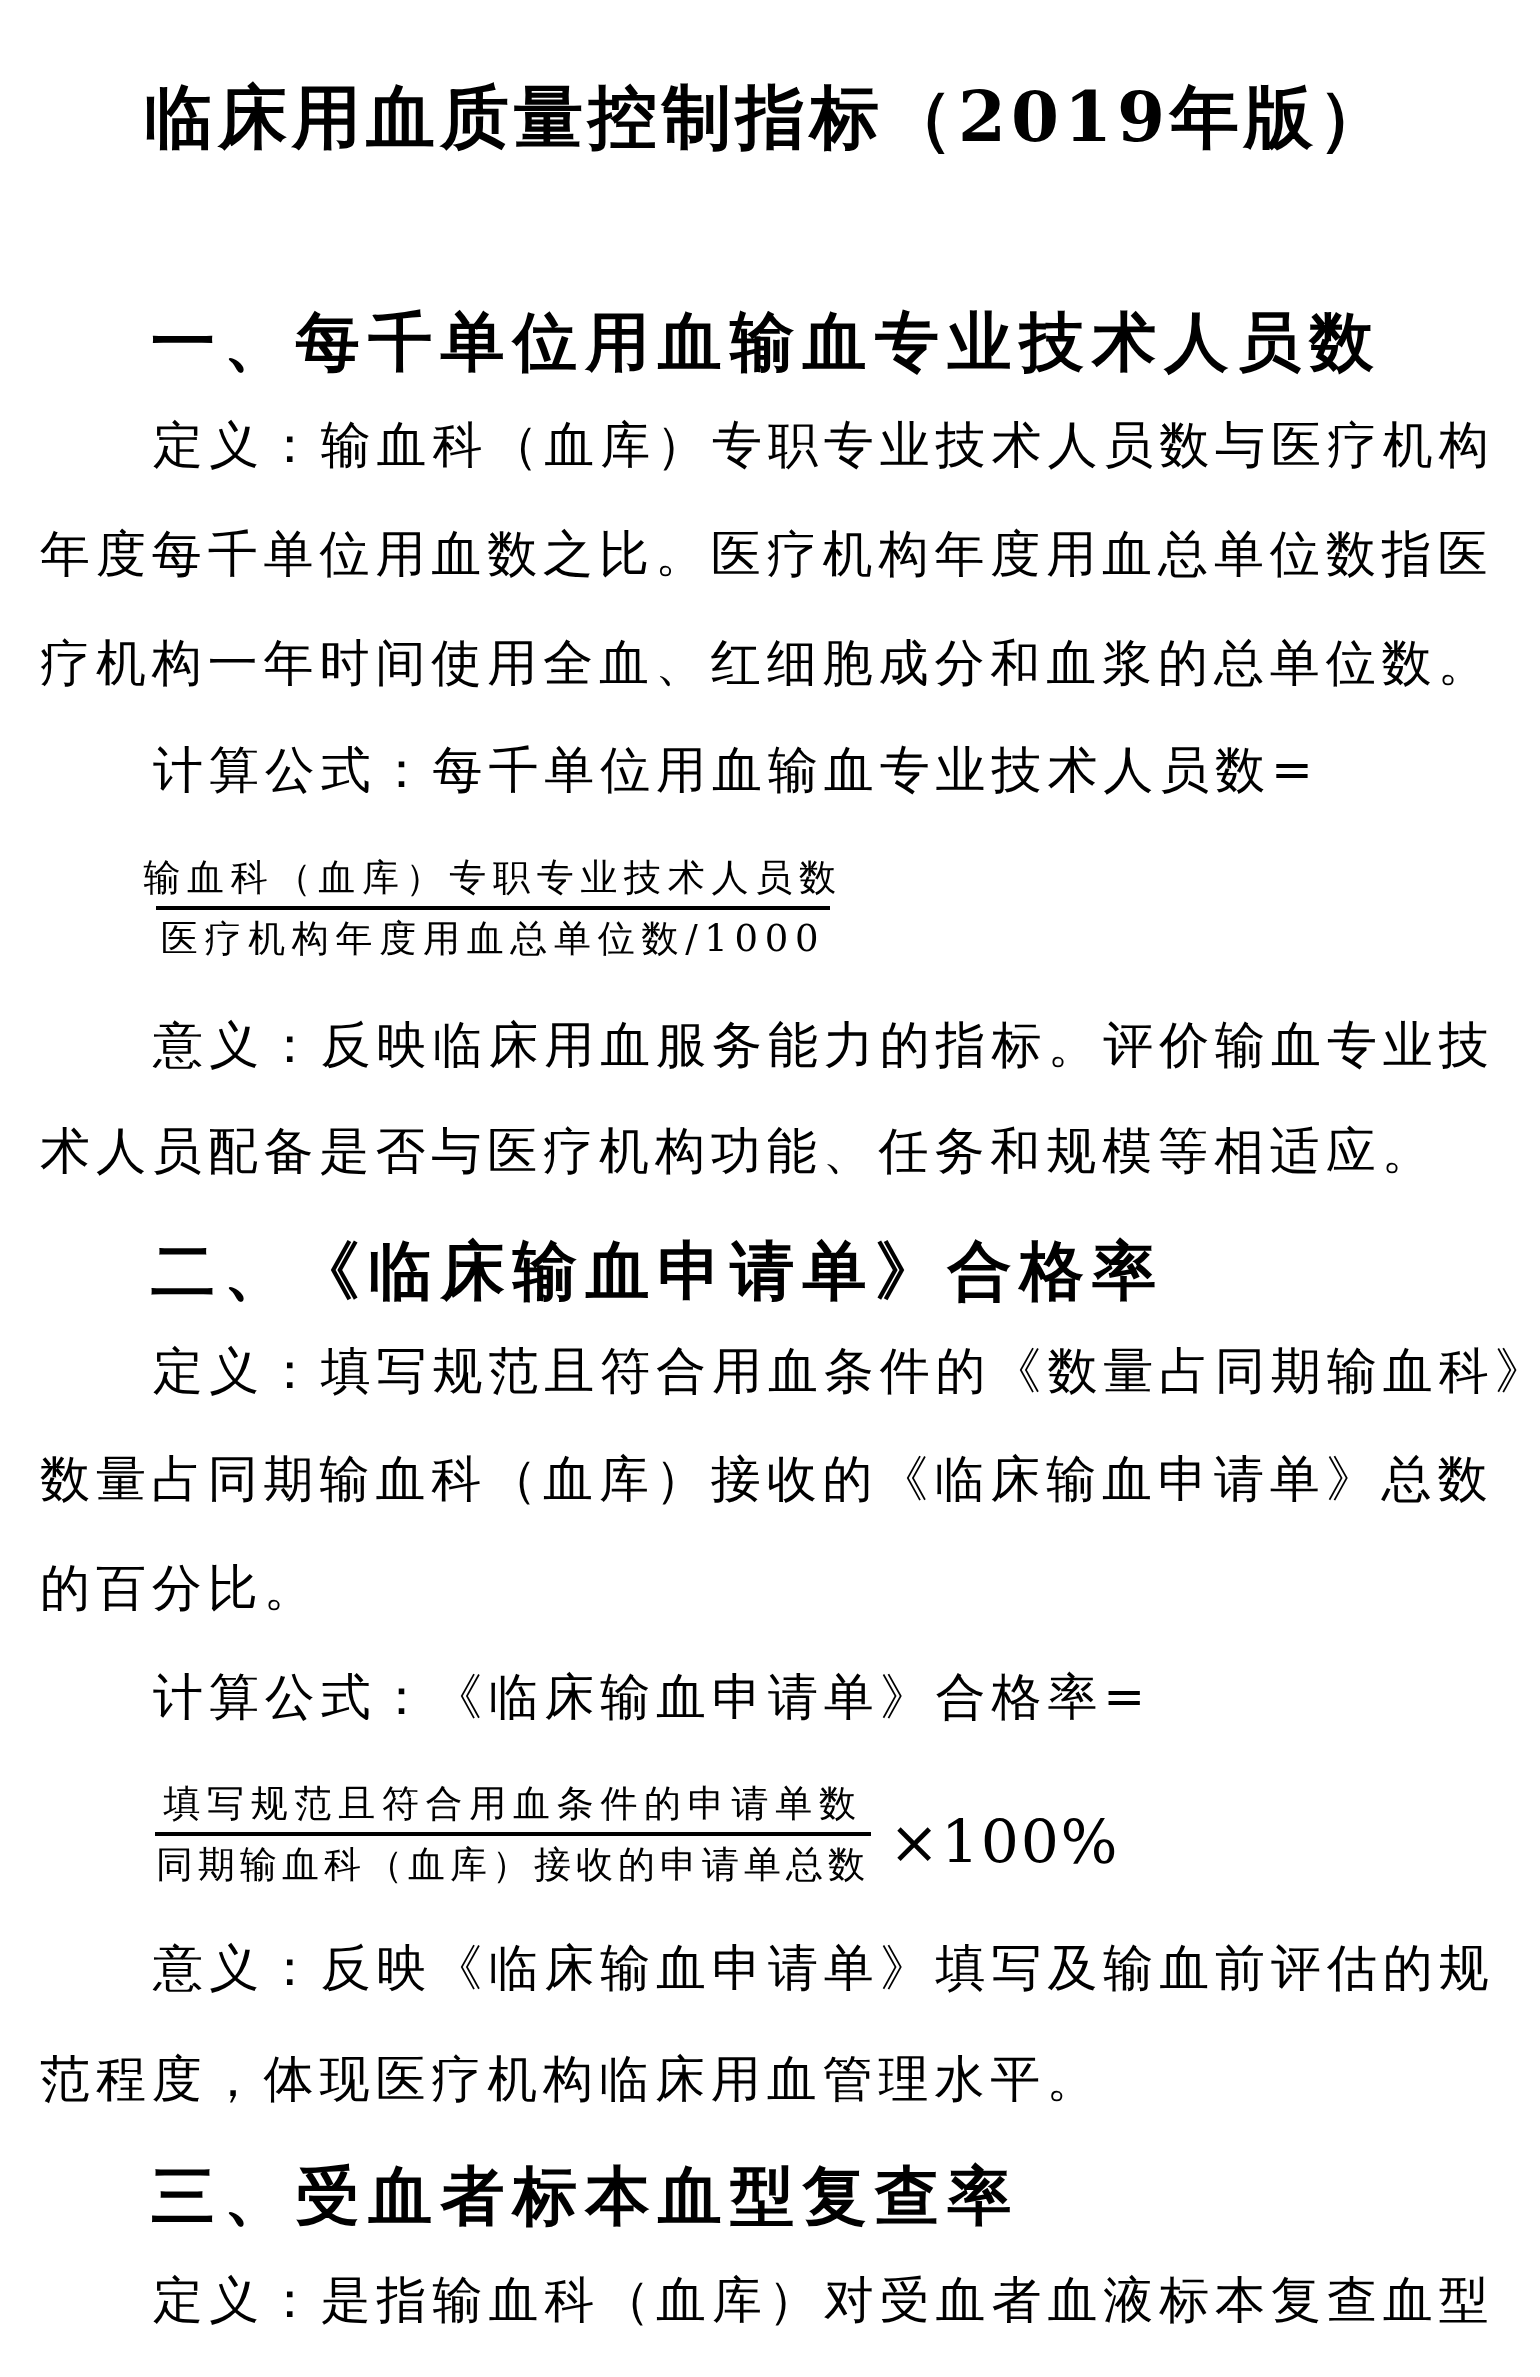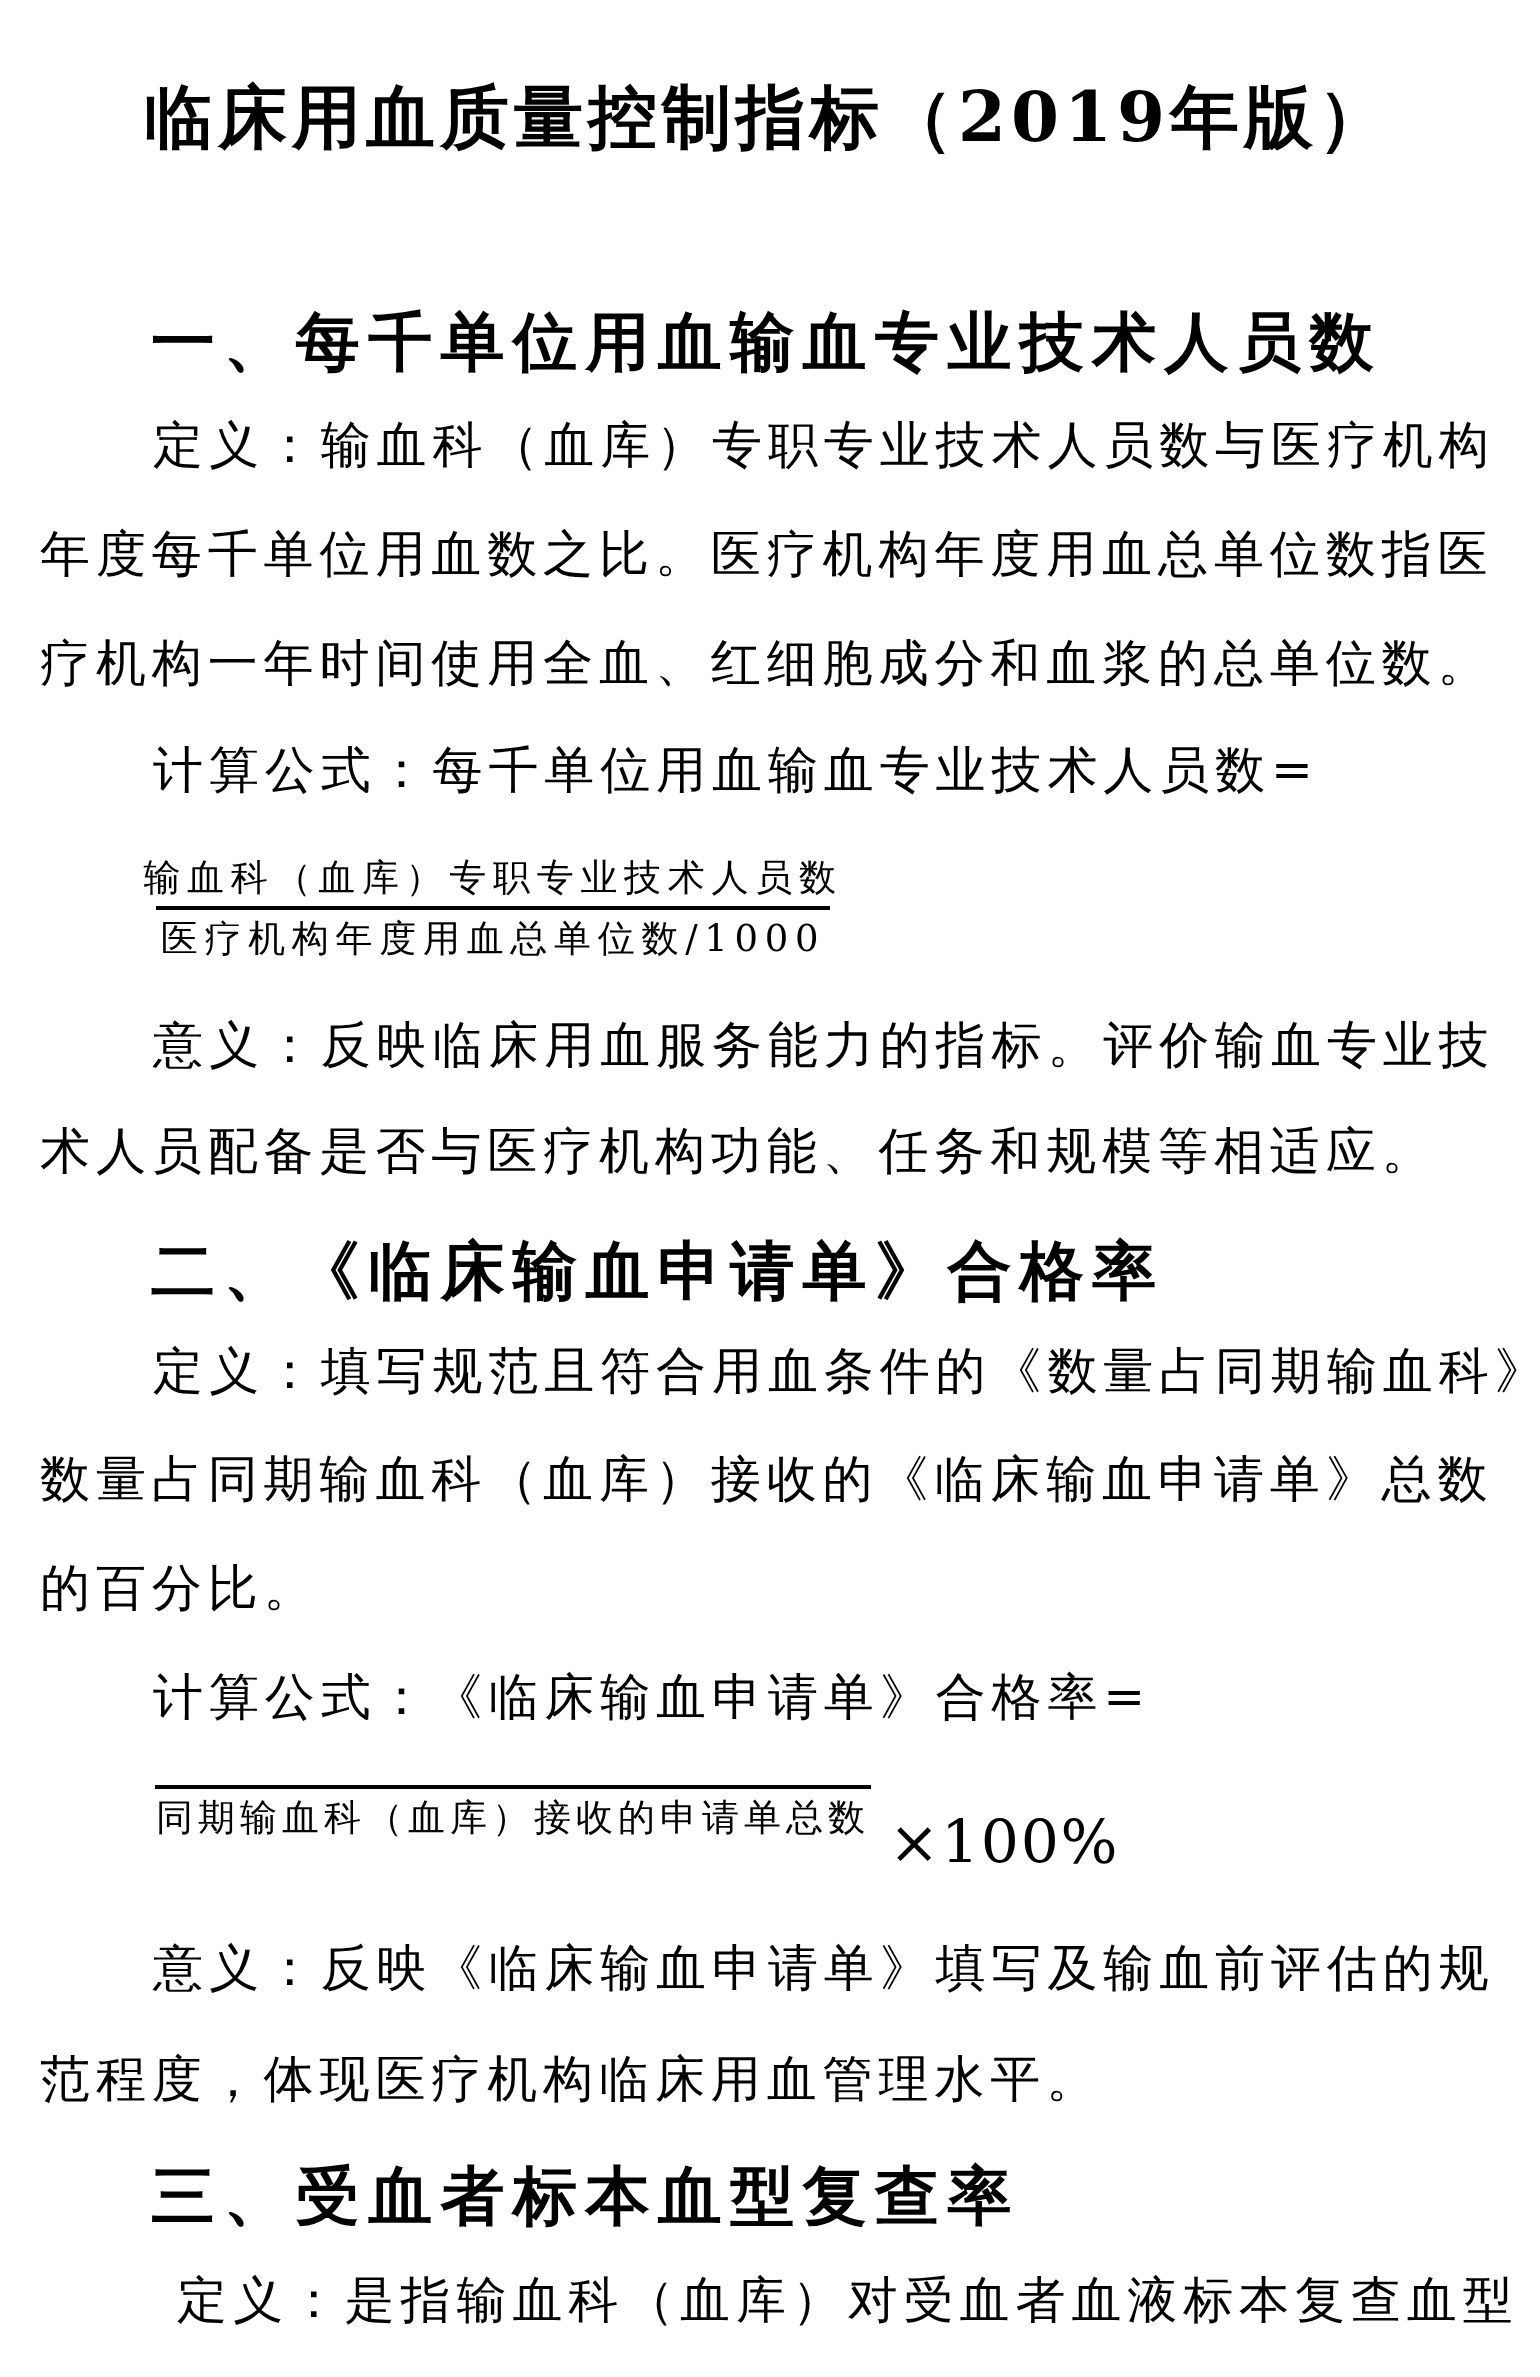--- a/index.html
+++ b/index.html
@@ -93,24 +93,25 @@
 
 <div class="line heading" style="top:1239px;">二、《临床输血申请单》合格率</div>
 
 <div class="line body indent" style="top:1346px;">定义：填写规范且符合用血条件的《数量占同期输血科》</div>
 <div class="line body flush" style="top:1454px;">数量占同期输血科（血库）接收的《临床输血申请单》总数</div>
 <div class="line body flush" style="top:1563px;">的百分比。</div>
 
 <div class="line body indent" style="top:1672px;">计算公式：《临床输血申请单》合格率=</div>
 
 <div class="frac" style="left:155px; top:1785px; width:716px;">
+  <div class="num">填写规范且符合用血条件的申请单数</div>
   <div class="bar" style="width:716px;"></div>
   <div class="den" style="letter-spacing:5px;">同期输血科（血库）接收的申请单总数</div>
 </div>
 <div class="times" style="left:889px; top:1812px;">×100%</div>
 
 <div class="line body indent" style="top:1943px;">意义：反映《临床输血申请单》填写及输血前评估的规</div>
 <div class="line body flush" style="top:2054px;">范程度，体现医疗机构临床用血管理水平。</div>
 
 <div class="line heading" style="top:2164px;">三、受血者标本血型复查率</div>
 
-<div class="line body indent" style="top:2275px;margin-left:24px;">定义：是指输血科（血库）对受血者血液标本复查血型</div>
+<div class="line body indent" style="top:2275px;">定义：是指输血科（血库）对受血者血液标本复查血型</div>
 
 
 </body></html>

